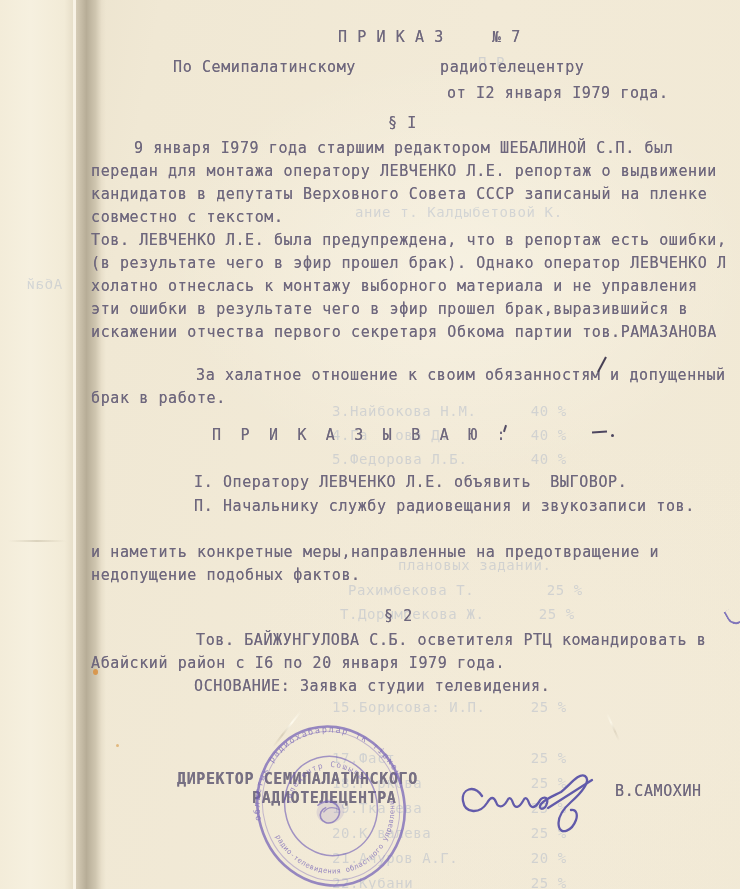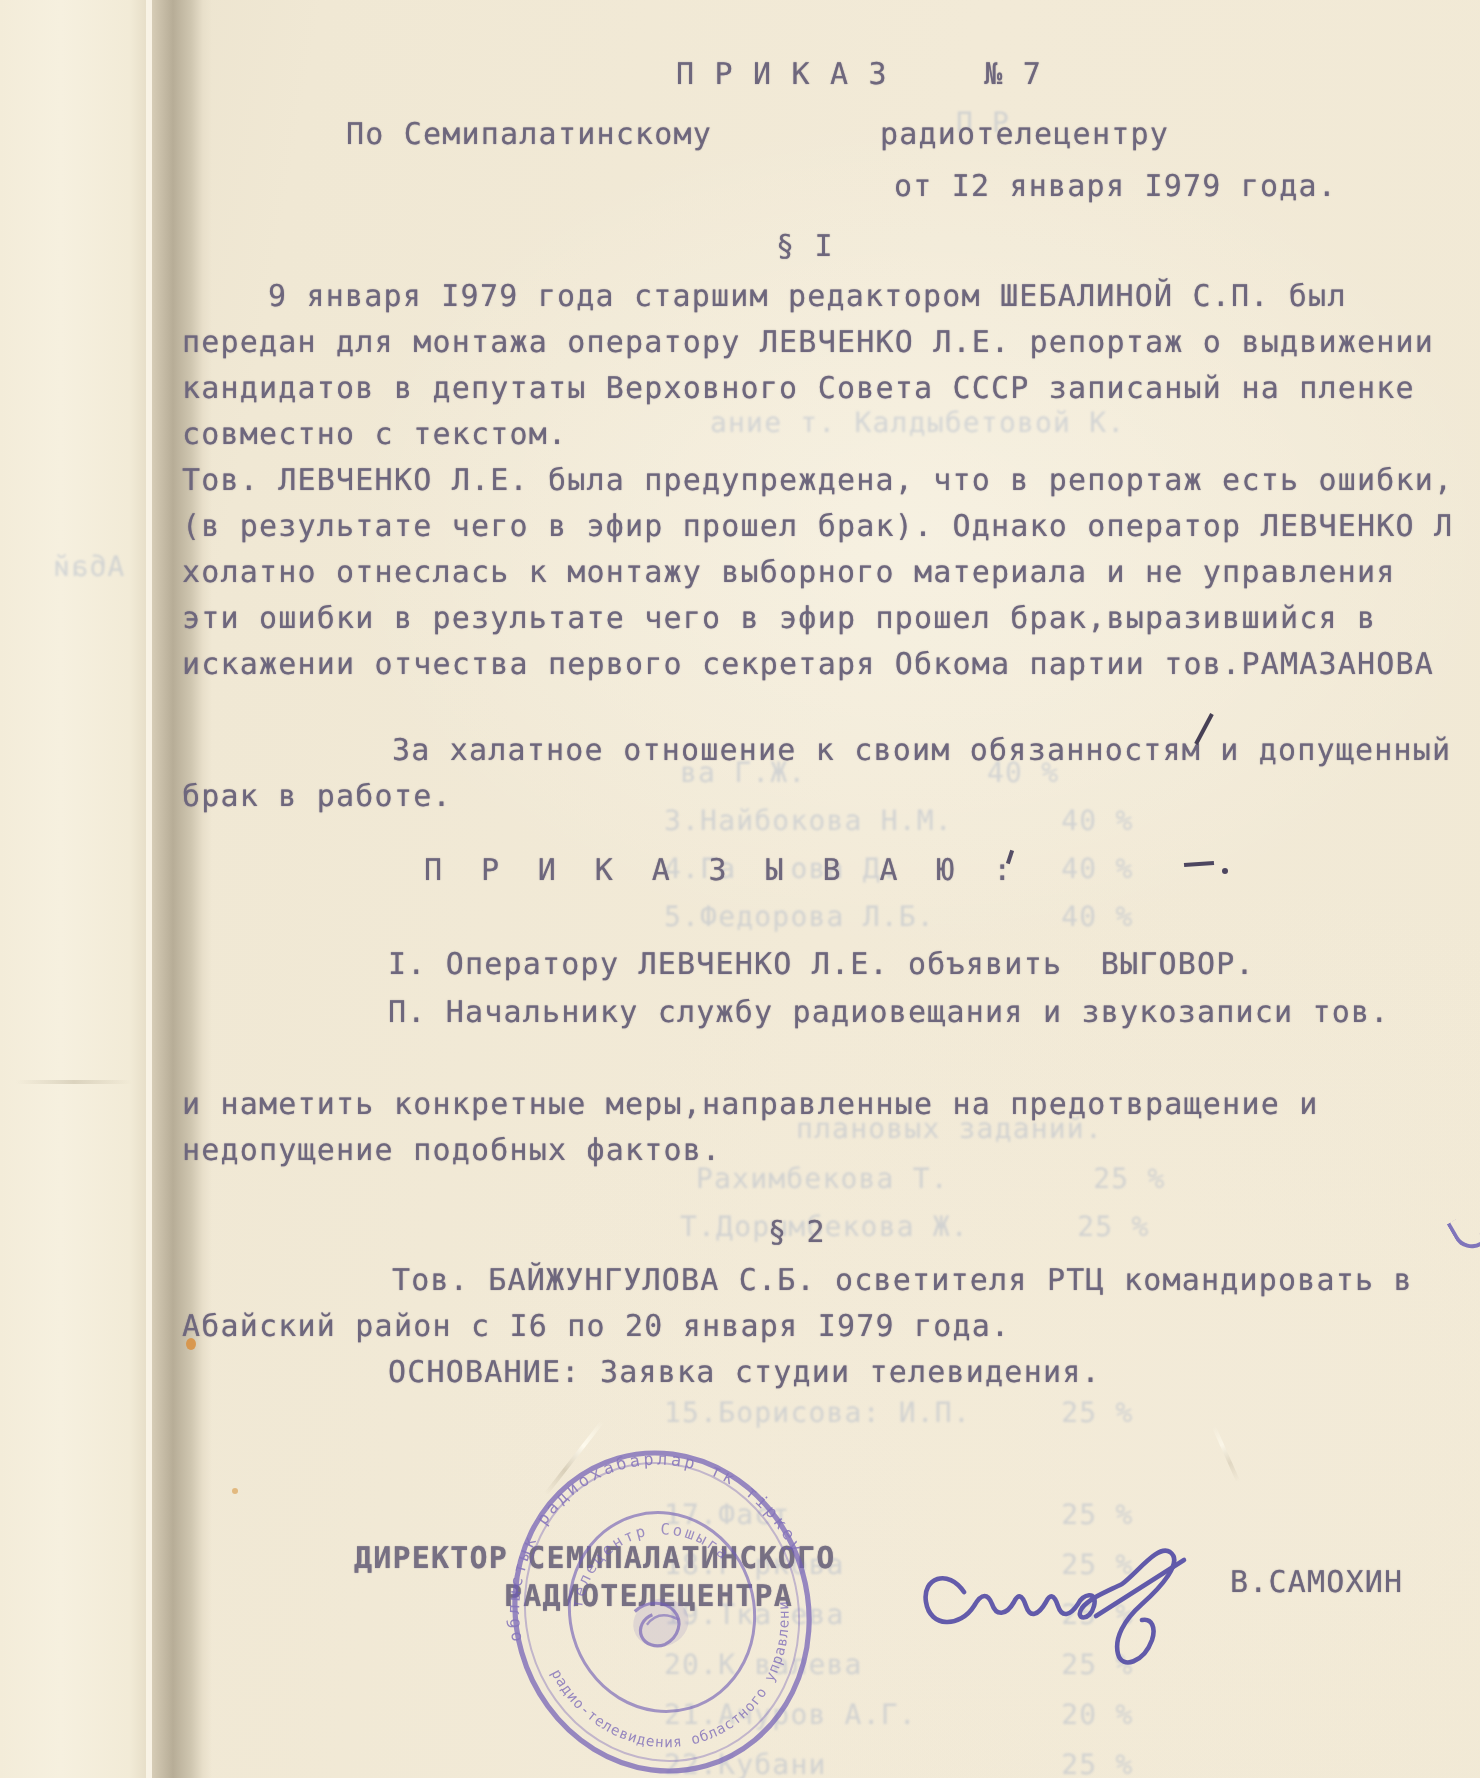--- a/index.html
+++ b/index.html
@@ -49,21 +49,20 @@
 
 <div class="scan">
 
   <div class="prev-page"></div>
   <div class="prev-page-crease"></div>
   <div class="fold-highlight"></div>
   <div class="fold"></div>
 
   <div class="ghost" style="left:478px;top:54px">П Р</div>
   <div class="ghost" style="left:355px;top:204px">ание т. Калдыбетовой К.</div>
-  <div class="ghost" style="left:340px;top:379px">ва Г.Ж.          40 %</div>
   <div class="ghost" style="left:332px;top:403px">З.Найбокова Н.М.      40 %</div>
   <div class="ghost" style="left:332px;top:427px">4.Га   ова Д.         40 %</div>
   <div class="ghost" style="left:332px;top:451px">5.Федорова Л.Б.       40 %</div>
   <div class="ghost" style="left:398px;top:557px">плановых заданий.</div>
   <div class="ghost" style="left:348px;top:582px">Рахимбекова Т.        25 %</div>
   <div class="ghost" style="left:340px;top:606px">Т.Дорымбекова Ж.      25 %</div>
   <div class="ghost" style="left:332px;top:699px">15.Борисова: И.П.     25 %</div>
   <div class="ghost" style="left:332px;top:750px">17.Фаст               25 %</div>
   <div class="ghost" style="left:332px;top:775px">18.Г ркова            25 %</div>
   <div class="ghost" style="left:332px;top:800px">19.Тка ева            25 %</div>

